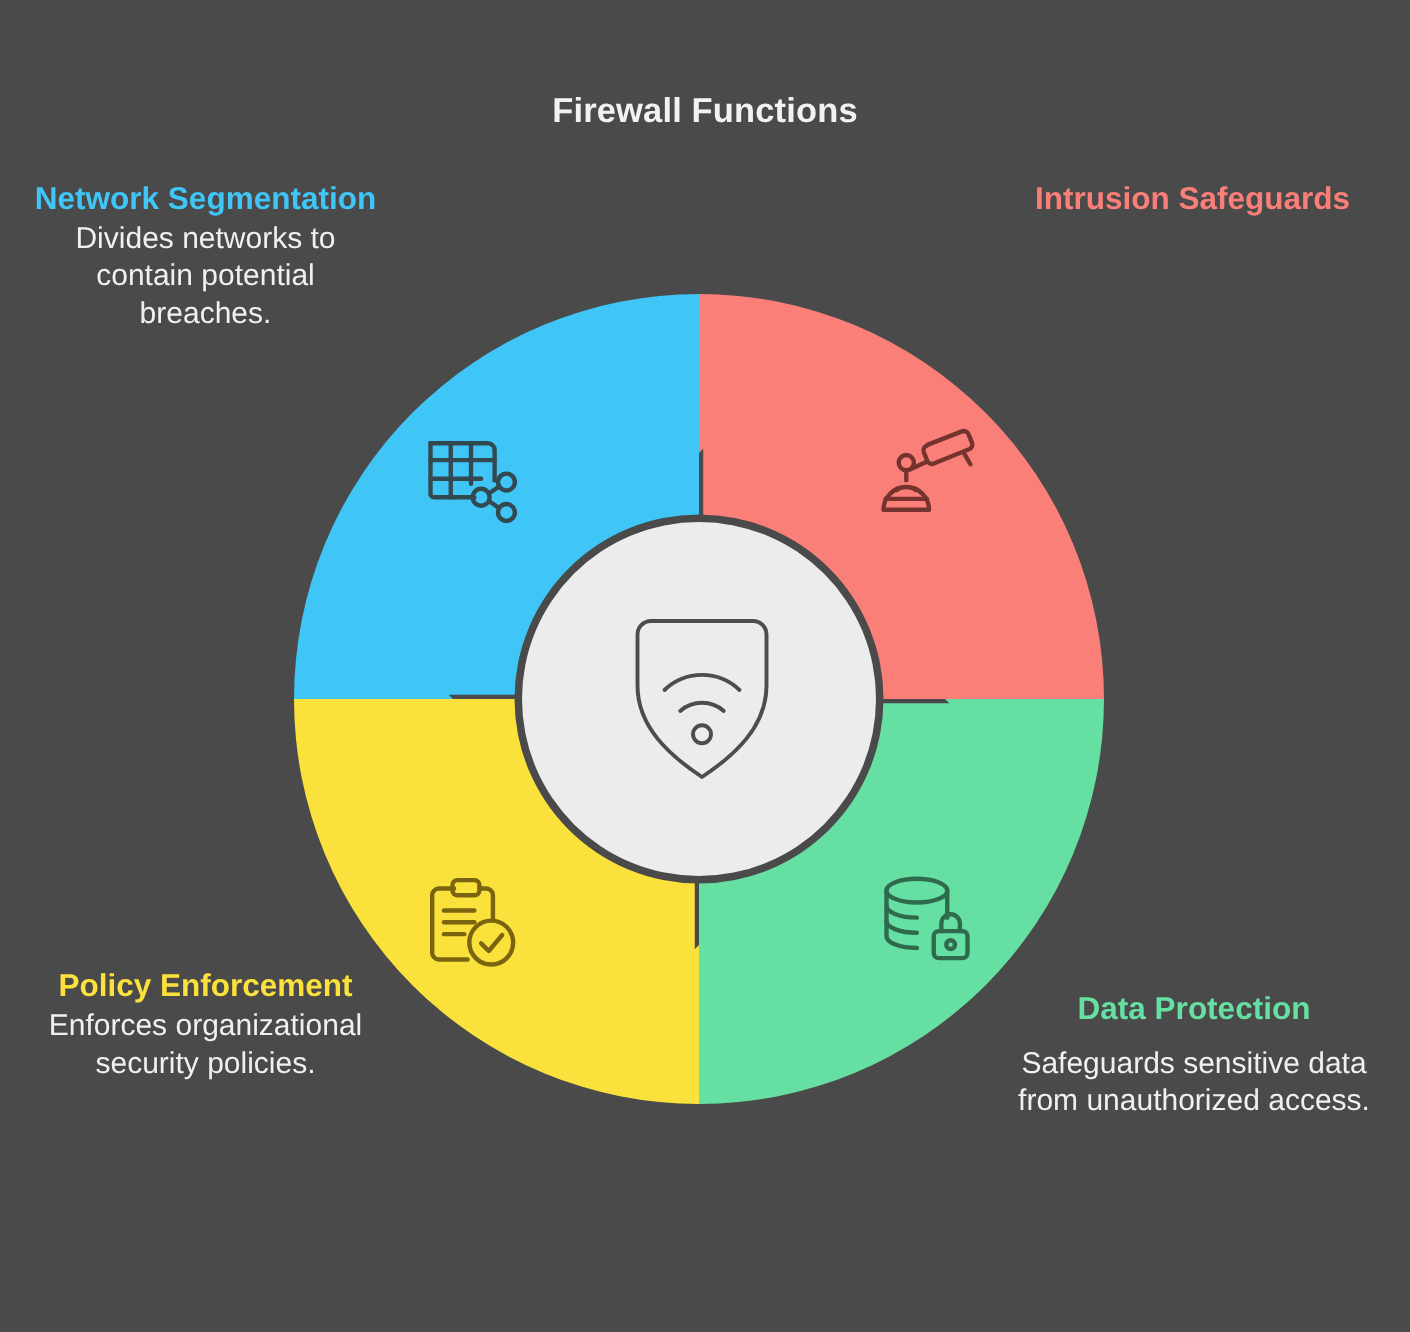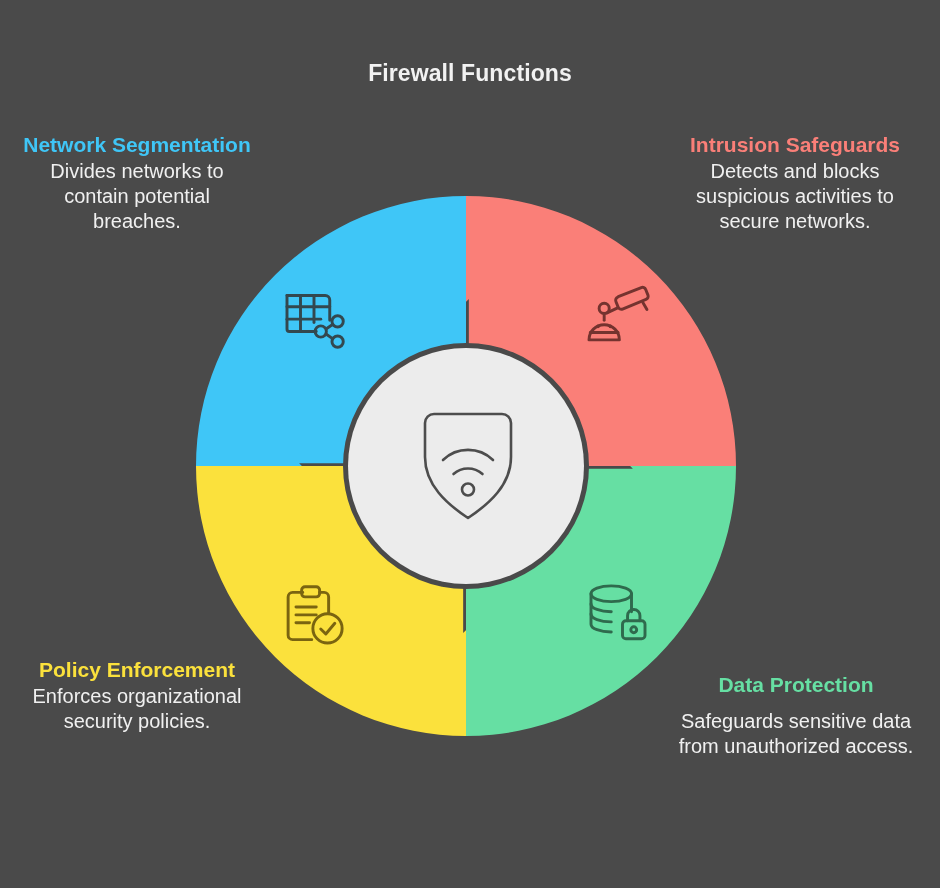--- a/index.html
+++ b/index.html
@@ -62,21 +62,20 @@
     top: 212px;
     width: 104px;
     height: 116px;
   }
   .center-icon svg { display:block; width: 104px; height: 116px; }
 
   .label-block {
     position: absolute;
     text-align: center;
     line-height: 1.27;
-    margin-top: 12px;
   }
   .label-title {
     font-size: 21px;
     font-weight: bold;
     display: block;
   }
   .label-desc {
     font-size: 20px;
     color: #f0f0f0;
     display: block;
@@ -217,21 +216,20 @@
     </div>
   </div>
 
   <div class="label-block lbl-network">
     <span class="label-title" style="color:#3fc6f7;">Network Segmentation</span>
     <span class="label-desc">Divides networks to contain potential breaches.</span>
   </div>
 
   <div class="label-block lbl-intrusion">
     <span class="label-title" style="color:#fa7f78;">Intrusion Safeguards</span>
-    <span class="label-desc">Detects and blocks suspicious activities to secure networks.</span>
   </div>
 
   <div class="label-block lbl-policy">
     <span class="label-title" style="color:#fbe13c;">Policy Enforcement</span>
     <span class="label-desc">Enforces organizational security policies.</span>
   </div>
 
   <div class="label-block lbl-data">
     <span class="label-title" style="color:#66dfa3;">Data Protection</span>
     <span class="label-desc">Safeguards sensitive data from unauthorized access.</span>

